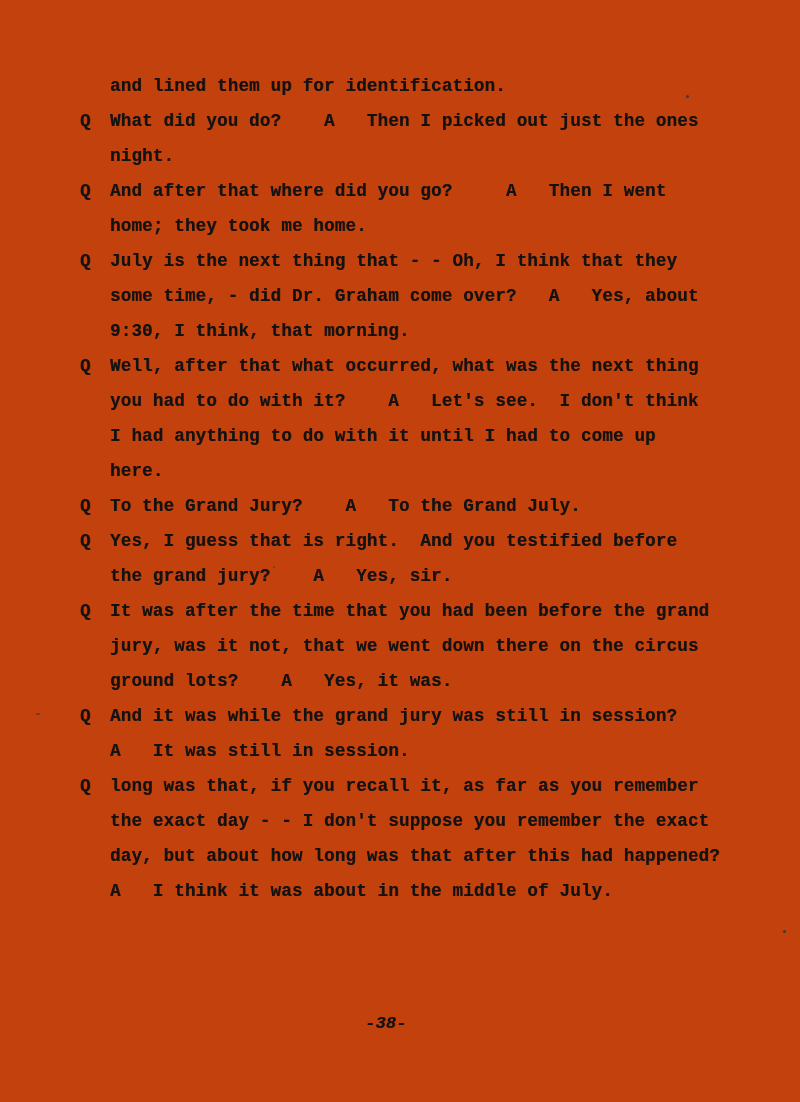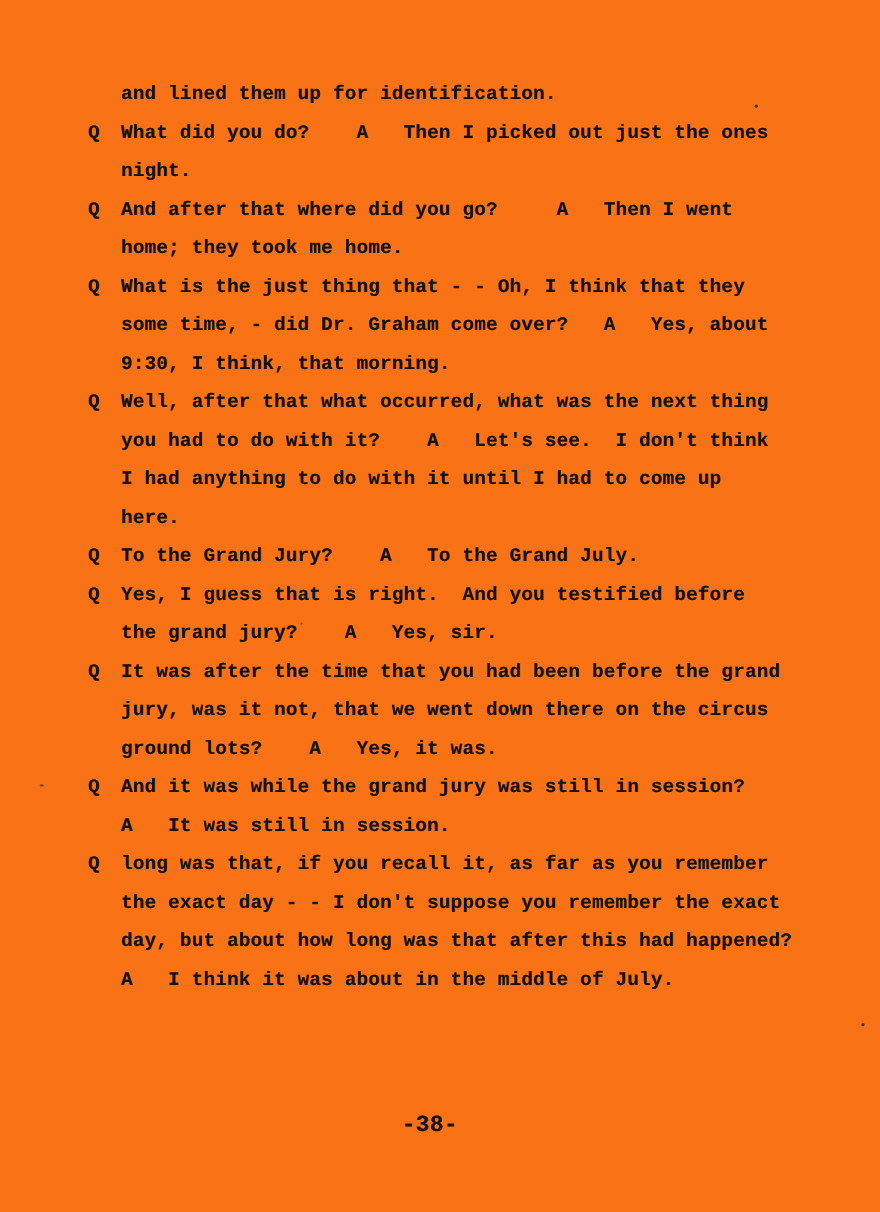--- a/index.html
+++ b/index.html
@@ -4,21 +4,21 @@
 <style>
   html, body {
     margin: 0;
     padding: 0;
     background: #ffffff;
   }
   .page {
     position: relative;
     width: 800px;
     height: 1102px;
-    background: #f97316;
+    background: #c2410c;
     overflow: hidden;
     font-family: "Liberation Mono", monospace;
     font-weight: 700;
     color: #121212;
   }
   .content {
     position: absolute;
     left: 80px;
     top: 69px;
     width: 650px;
@@ -46,24 +46,25 @@
     white-space: pre;
     letter-spacing: 0.2px;
     text-shadow: 0.4px 0.3px 0 rgba(10,10,10,0.55);
   }
   .page-number {
     position: absolute;
     left: 365px;
     top: 1006px;
     height: 35px;
     line-height: 35px;
-    font-size: 21px;
+    font-size: 17px;
     white-space: pre;
     letter-spacing: 0.2px;
     text-shadow: 0.4px 0.3px 0 rgba(10,10,10,0.55);
+    font-style: italic;
   }
   .speckle {
     position: absolute;
     background: #3a3a3a;
     border-radius: 50%;
   }
   .sp1 { left: 686px; top: 95px;  width: 3px; height: 3px; }
   .sp2 { left: 783px; top: 930px; width: 3px; height: 3px; }
   .sp3 { left: 36px;  top: 713px; width: 4px; height: 2px; opacity: .7; }
   .sp4 { left: 273px; top: 566px; width: 2px; height: 2px; opacity: .6; }
@@ -94,21 +95,21 @@
       <span class="marker">Q</span>
       <div class="lines">
         <div class="line">And after that where did you go?     A   Then I went</div>
         <div class="line">home; they took me home.</div>
       </div>
     </div>
 
     <div class="block">
       <span class="marker">Q</span>
       <div class="lines">
-        <div class="line">What is the just thing that - - Oh, I think that they</div>
+        <div class="line">July is the next thing that - - Oh, I think that they</div>
         <div class="line">some time, - did Dr. Graham come over?   A   Yes, about</div>
         <div class="line">9:30, I think, that morning.</div>
       </div>
     </div>
 
     <div class="block">
       <span class="marker">Q</span>
       <div class="lines">
         <div class="line">Well, after that what occurred, what was the next thing</div>
         <div class="line">you had to do with it?    A   Let's see.  I don't think</div>

